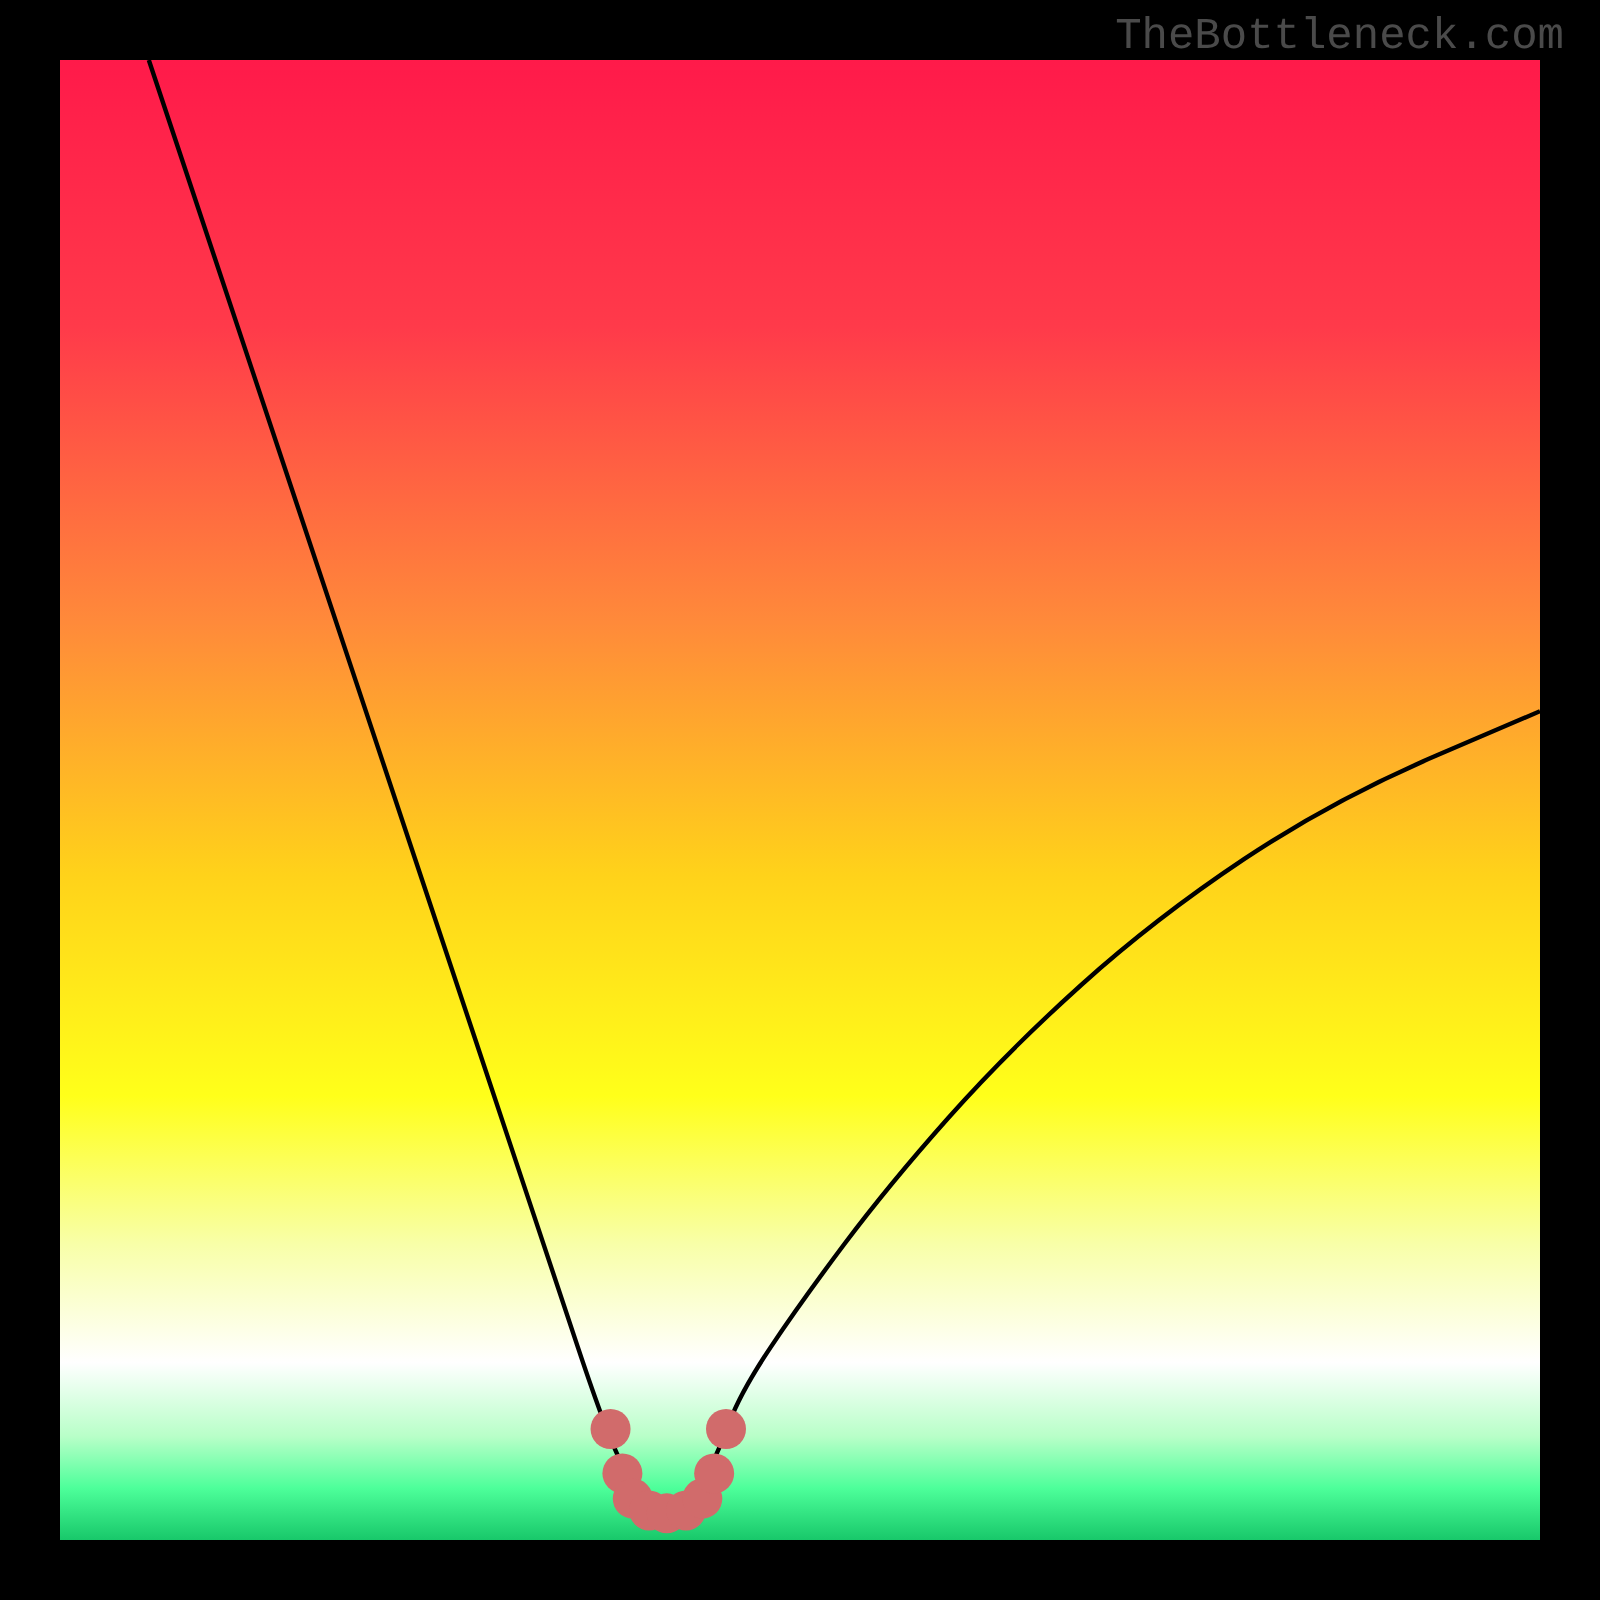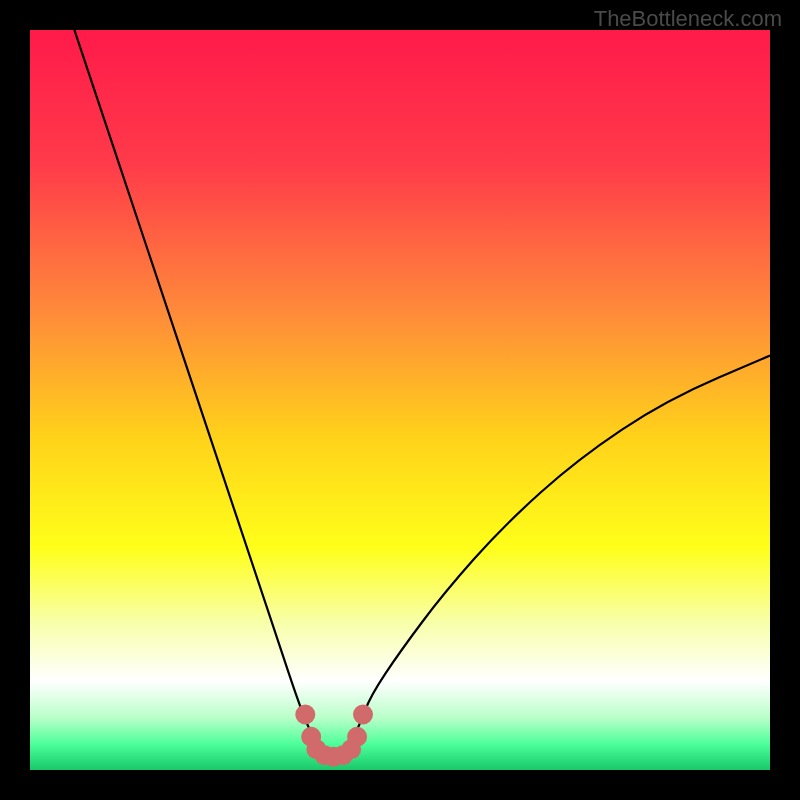--- a/index.html
+++ b/index.html
@@ -30,21 +30,21 @@
     left: 0;
     top: 0;
     width: 740px;
     height: 740px;
   }
   .watermark {
     position: absolute;
     top: 6px;
     right: 18px;
     color: #4a4a4a;
-    font-family: Liberation Sans, sans-serif;
+    font-family: Liberation Mono, monospace;
     font-size: 22px;
     font-weight: 500;
   }
 </style>
 </head>
 <body>
 
 <div class="watermark">TheBottleneck.com</div>
 
 <div class="chart-area">

